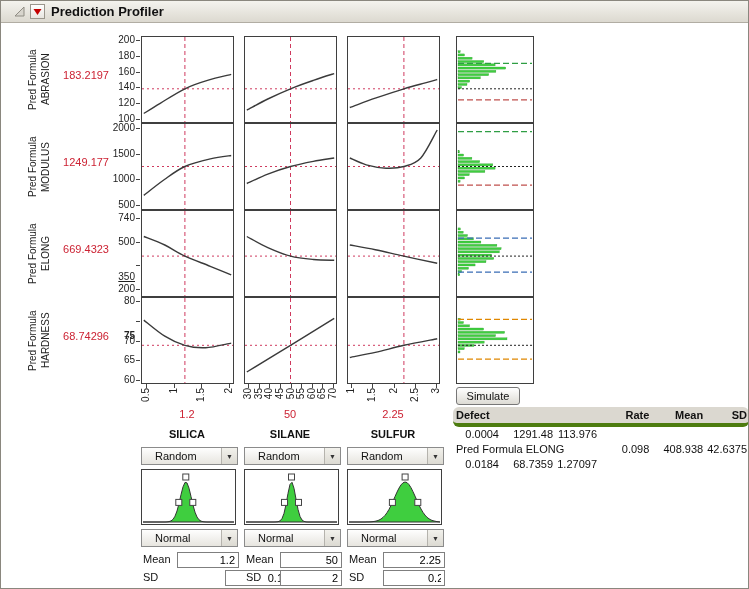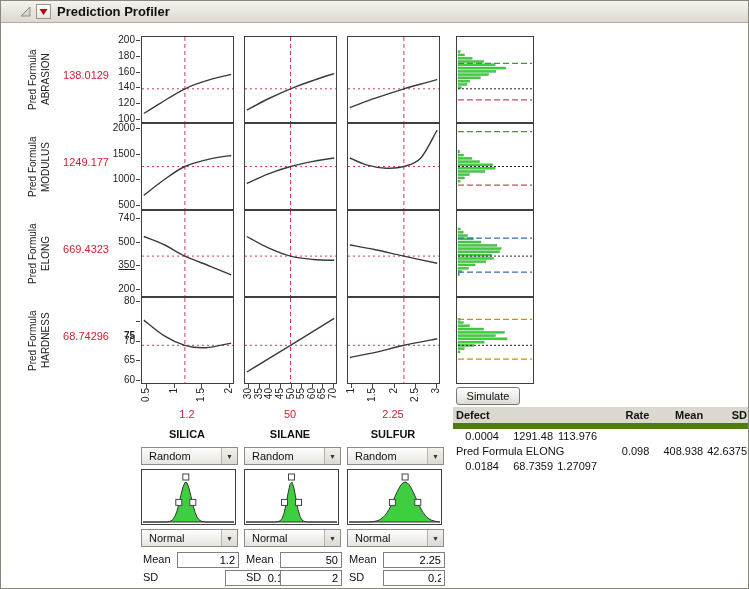--- a/index.html
+++ b/index.html
@@ -1,49 +1,49 @@
 <!DOCTYPE html>
 <html><head>
 <meta charset="utf-8">
 <style>
   html,body{margin:0;padding:0;background:#fff;}
   #app{position:relative;width:749px;height:589px;background:#fff;border:1px solid #8a877e;
        box-sizing:border-box;overflow:hidden;font-family:"Liberation Sans",sans-serif;color:#111;}
   .titlebar{position:absolute;left:0;top:0;width:100%;height:22px;
        background:linear-gradient(#f4f3ee,#dcd9d0);border-bottom:1px solid #b1ada3;
-       display:flex;align-items:center;gap:4px;padding-left:18px;box-sizing:border-box;}
+       display:flex;align-items:center;gap:4px;padding-left:12px;box-sizing:border-box;}
   .redtri-btn{width:15px;height:15px;border:1px solid #9a968c;background:linear-gradient(#ffffff,#e8e6e0);
        display:flex;align-items:center;justify-content:center;box-sizing:border-box;}
   .title-text{font-size:13px;font-weight:bold;padding-left:2px;}
   .pcell{position:absolute;border:1px solid #3f3f3f;background:#fff;box-sizing:border-box;}
   .pcell svg{display:block;}
   .ytick{position:absolute;width:34px;text-align:right;font-size:10px;color:#222;}
   .ytickmark{position:absolute;width:4px;height:1px;background:#444;}
   .xtick{position:absolute;writing-mode:vertical-rl;transform:rotate(180deg);font-size:10px;color:#222;line-height:12px;}
   .xtickmark{position:absolute;width:1px;height:4px;background:#444;}
   .resp-label{position:absolute;left:25px;width:28px;height:87px;writing-mode:vertical-rl;transform:rotate(180deg);
        font-size:10px;color:#222;text-align:center;line-height:13px;}
   .resp-label span{display:block;}
   .resp-value{position:absolute;left:50px;width:58px;text-align:right;font-size:11px;}
   .fvalue{position:absolute;width:60px;text-align:center;font-size:11px;}
   .fname{position:absolute;width:60px;text-align:center;font-size:11px;font-weight:bold;color:#111;}
   .combo{position:absolute;width:97px;height:18px;border:1px solid #8b8b8b;background:linear-gradient(#fefefe,#e7e5df);
        display:flex;align-items:center;font-size:11px;box-sizing:border-box;cursor:default;}
-  .combo-label{flex:1;padding-left:7px;}
+  .combo-label{flex:1;padding-left:13px;}
   .combo-arrow{width:16px;height:100%;border-left:1px solid #b5b3ad;display:flex;align-items:center;
        justify-content:center;font-size:7px;color:#333;background:linear-gradient(#f2f1ec,#dcdad2);box-sizing:border-box;}
   .preview{position:absolute;width:95px;height:56px;border:1px solid #3f3f3f;background:#fff;box-sizing:border-box;}
   .flabel{position:absolute;font-size:11px;}
   .finput{position:absolute;width:62px;height:16px;border:1px solid #7f7f7f;background:#fff;font-size:11px;
        text-align:right;padding:0 3px;box-sizing:border-box;font-family:"Liberation Sans",sans-serif;}
   .sim-btn{position:absolute;left:455px;top:386px;width:64px;height:18px;border:1px solid #777;border-radius:3px;
        background:linear-gradient(#ffffff,#dddbd4);font-size:11px;text-align:center;line-height:16px;box-sizing:border-box;}
   .sim-table{position:absolute;left:452px;top:406px;width:296px;font-size:11px;}
   .trow{display:flex;height:15px;line-height:15px;}
-  .thead{background:#dbd8d0;font-weight:bold;height:16px;line-height:16px;border-bottom:6px solid #4d7c0f;}
+  .thead{background:#dbd8d0;font-weight:bold;height:16px;line-height:16px;border-bottom:4px solid #4d7c0f;border-radius:6px;}
   .cd{width:148px;padding-left:3px;overflow:hidden;white-space:nowrap;}
   .cr{width:46px;text-align:right;}
   .cm{width:54px;text-align:right;}
   .cs{width:44px;text-align:right;padding-right:2px;}
 </style>
 </head>
 <body>
 
 <div id="app">
 
@@ -56,21 +56,21 @@
         <polygon points="2.5,4 10.5,4 6.5,10" fill="#c40000"></polygon>
       </svg>
     </span>
     <span class="title-text">Prediction Profiler</span>
   </div>
 
   <div class="resp-label" style="top:35px">
     <span>Pred Formula</span>
       <span>ABRASION</span>
     </div>
-  <div class="resp-value" style="top: 68px; color: rgb(204, 34, 51);">138.0129</div>
+  <div class="resp-value" style="top: 68px; color: rgb(204, 34, 51);">183.2197</div>
   <div class="resp-label" style="top:122px">
     <span>Pred Formula</span>
       <span>MODULUS</span>
     </div>
   <div class="resp-value" style="top: 155px; color: rgb(204, 34, 51);">1249.177</div>
   <div class="resp-label" style="top:209px">
     <span>Pred Formula</span>
       <span>ELONG</span>
     </div>
   <div class="resp-value" style="top: 242px; color: rgb(204, 34, 51);">669.4323</div>
@@ -269,21 +269,21 @@
         <rect x="1" y="26.8" width="1.5" height="2.1" fill="#3fce3f" stroke="#2a9a2a" stroke-width="0.3"></rect>
         <line x1="1" x2="75" y1="7.6" y2="7.6" stroke="#2f9e44" stroke-width="1.2" stroke-dasharray="6,3"></line>
         <line x1="1" x2="75" y1="61.2" y2="61.2" stroke="#c0504d" stroke-width="1.2" stroke-dasharray="6,3"></line>
         <line x1="1" x2="75" y1="42.5" y2="42.5" stroke="#222" stroke-width="1" stroke-dasharray="2,2"></line>
       </svg>
     </div>
     <div class="ytick" style="left: 100px; top: 210.917px;">740</div>
     <div class="ytickmark" style="left: 135px; top: 216.917px;"></div>
     <div class="ytick" style="left: 100px; top: 234.668px;">500</div>
     <div class="ytickmark" style="left: 135px; top: 240.668px;"></div>
-    <div class="ytick" style="left: 100px; top: 258px; text-decoration: underline;">350</div>
+    <div class="ytick" style="left: 100px; top: 270px; text-decoration: underline;">350</div>
     <div class="ytickmark" style="left: 135px; top: 264.332px;"></div>
     <div class="ytick" style="left: 100px; top: 282.17px;">200</div>
     <div class="ytickmark" style="left: 135px; top: 288.17px;"></div>
     <div class="pcell" style="left: 140px; top: 209px; width: 93px; height: 87px;">
       <svg width="91" height="85">
         <line x1="42.9" x2="42.9" y1="0" y2="85" stroke="#cf3a5e" stroke-width="1" stroke-dasharray="4,3"></line>
         <line x1="0" x2="91" y1="45.1" y2="45.1" stroke="#cf3a5e" stroke-width="1" stroke-dasharray="2,3"></line>
         <path d="M1.8,25.5C5.3,26.9 15.9,30.7 22.8,34.0C29.6,37.3 35.3,41.6 42.9,45.1C50.4,48.7 60.5,52.1 68.3,55.3C76.0,58.4 85.7,62.3 89.2,63.8" fill="none" stroke="#3a3a3a" stroke-width="1.4"></path>
       </svg>
     </div>

